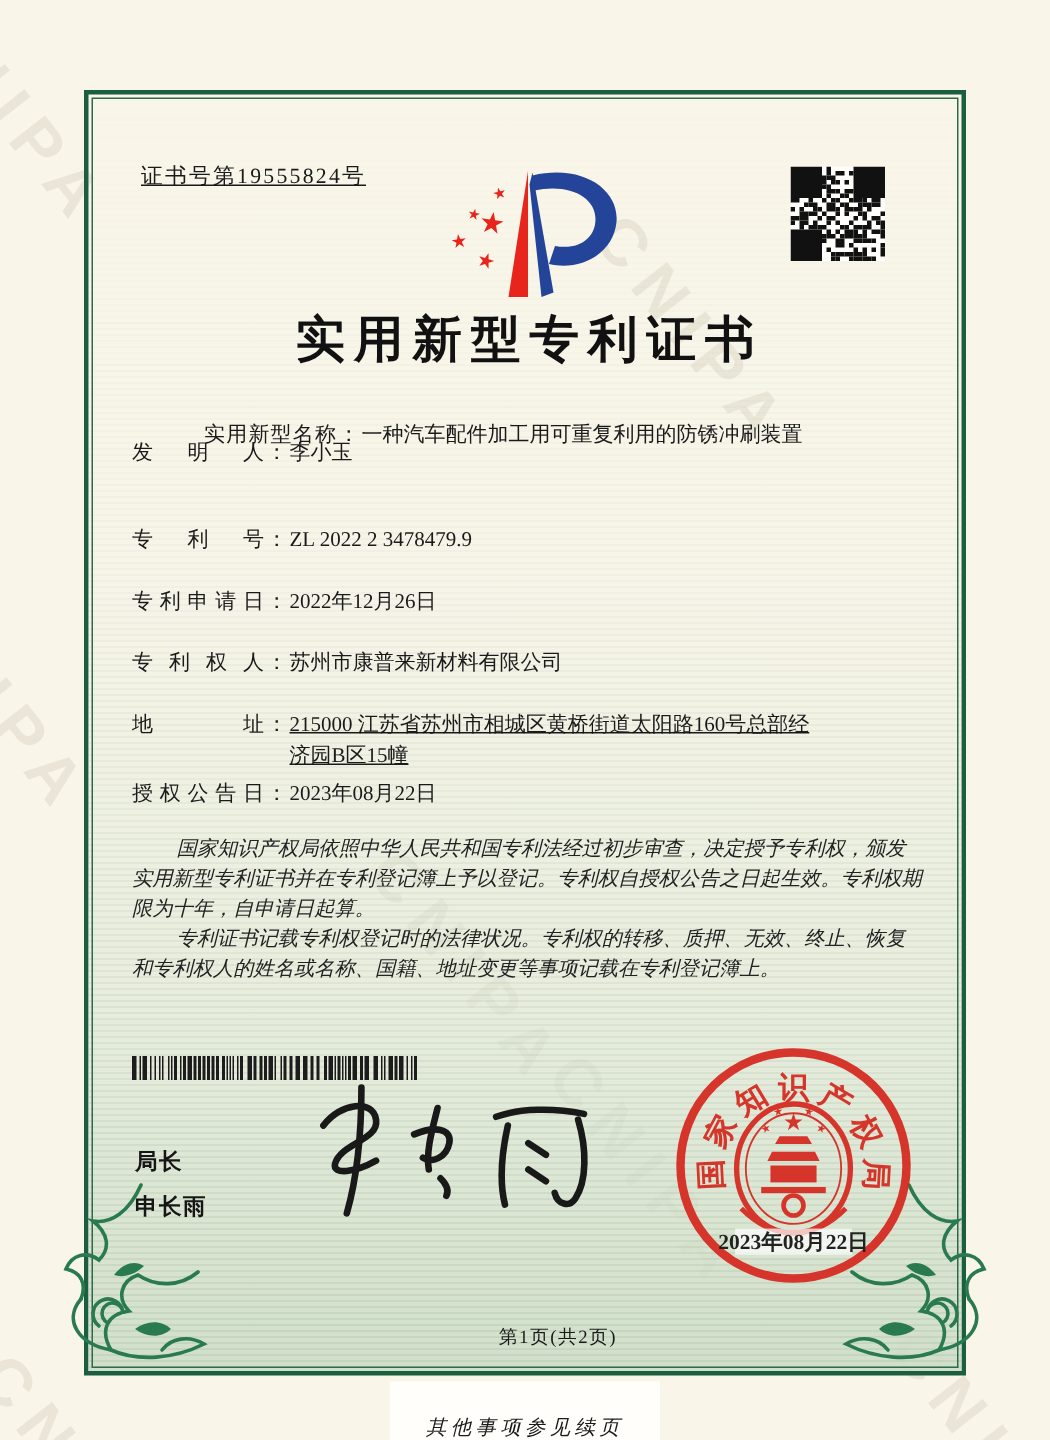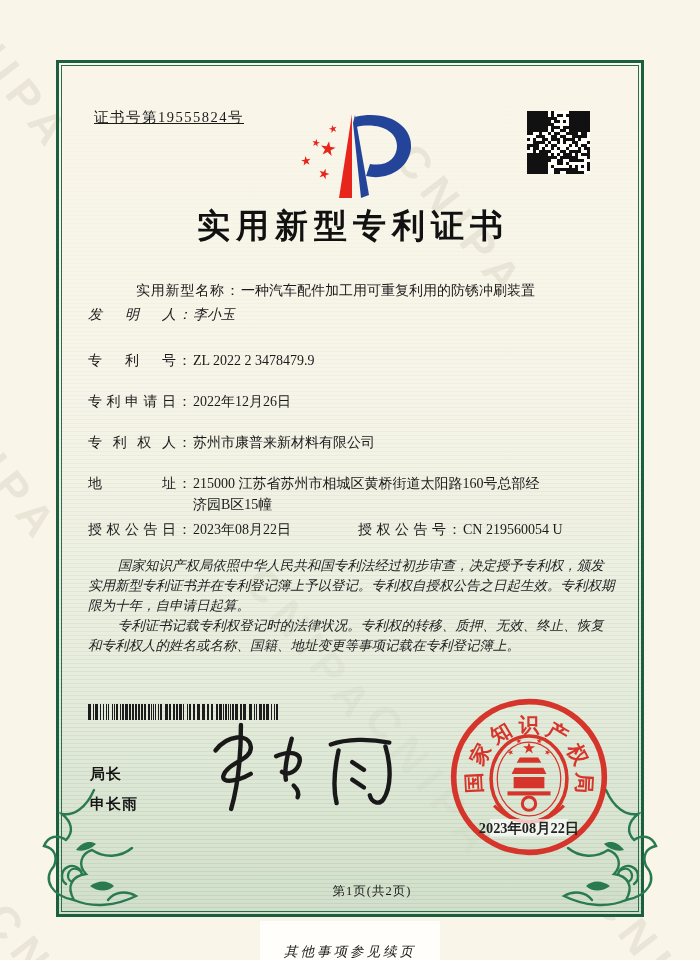--- a/index.html
+++ b/index.html
@@ -60,21 +60,21 @@
     font-size:33px; font-weight:bold; letter-spacing:6px; text-indent:6px;
     color:#111;
   }
   .field-row { left:88px; width:530px; font-size:14px; line-height:21px; }
   .flabel {
     display:inline-block; width:88px;
     text-align:justify; text-align-last:justify; vertical-align:top;
   }
   .fcolon { display:inline-block; width:17px; vertical-align:top; text-align:center; }
   .fvalue { display:inline-block; vertical-align:top; }
-  .fvalue.addr { max-width:350px; }
+  .fvalue.addr { max-width:350px;text-decoration:underline; }
   .fgroup2 { position:absolute; left:270px; top:0; }
   .body-text {
     left:88px; top:556px; width:528px;
     font-size:13.5px; line-height:20px; font-style:italic; color:#222;
   }
   .body-text p { text-indent:2.2em; margin:0; }
   .barcode { left:88px; top:704px; }
   .officer-title { left:90px; top:765px; }
   .officer-name  { left:90px; top:795px; }
   .officer-title, .officer-name {
@@ -313,40 +313,37 @@
       <rect x="51" y="60" width="3" height="3"></rect>
       <rect x="54" y="60" width="3" height="3"></rect>
     </g>
 </svg>
 
 <div class="abs doc-title">实用新型专利证书</div>
 
 <div class="abs field-row" style="top:280px;margin-left:48px;">
   <span class="flabel">实用新型名称</span><span class="fcolon">：</span><span class="fvalue">一种汽车配件加工用可重复利用的防锈冲刷装置</span>
 </div>
-<div class="abs field-row" style="top:304px;font-style:italic;">
+<div class="abs field-row" style="top:292px;">
   <span class="flabel">发明人</span><span class="fcolon">：</span><span class="fvalue">李小玉</span>
 </div>
 <div class="abs field-row" style="top:350px;">
   <span class="flabel">专利号</span><span class="fcolon">：</span><span class="fvalue">ZL 2022 2 3478479.9</span>
 </div>
 <div class="abs field-row" style="top:391px;text-decoration:underline;">
   <span class="flabel">专利申请日</span><span class="fcolon">：</span><span class="fvalue">2022年12月26日</span>
 </div>
 <div class="abs field-row" style="top:432px;">
   <span class="flabel">专利权人</span><span class="fcolon">：</span><span class="fvalue">苏州市康普来新材料有限公司</span>
 </div>
 <div class="abs field-row" style="top:473px;">
   <span class="flabel">地址</span><span class="fcolon">：</span><span class="fvalue addr">215000 江苏省苏州市相城区黄桥街道太阳路160号总部经济园B区15幢</span>
 </div>
 <div class="abs field-row" style="top:519px;">
   <span class="flabel">授权公告日</span><span class="fcolon">：</span><span class="fvalue">2023年08月22日</span>
-  <span class="fgroup2">
-    <span class="flabel">授权公告号</span><span class="fcolon">：</span><span class="fvalue">CN 219560054 U</span>
-  </span>
 </div>
 
 <div class="abs body-text">
   <p>国家知识产权局依照中华人民共和国专利法经过初步审查，决定授予专利权，颁发实用新型专利证书并在专利登记簿上予以登记。专利权自授权公告之日起生效。专利权期限为十年，自申请日起算。</p>
   <p>专利证书记载专利权登记时的法律状况。专利权的转移、质押、无效、终止、恢复和专利权人的姓名或名称、国籍、地址变更等事项记载在专利登记簿上。</p>
 </div>
 
 <svg class="abs barcode" width="192" height="16" viewBox="0 0 192 16">
   <g id="barcode-bars" fill="#1c1c1c">
       <rect x="0" y="0" width="3" height="16"></rect>

